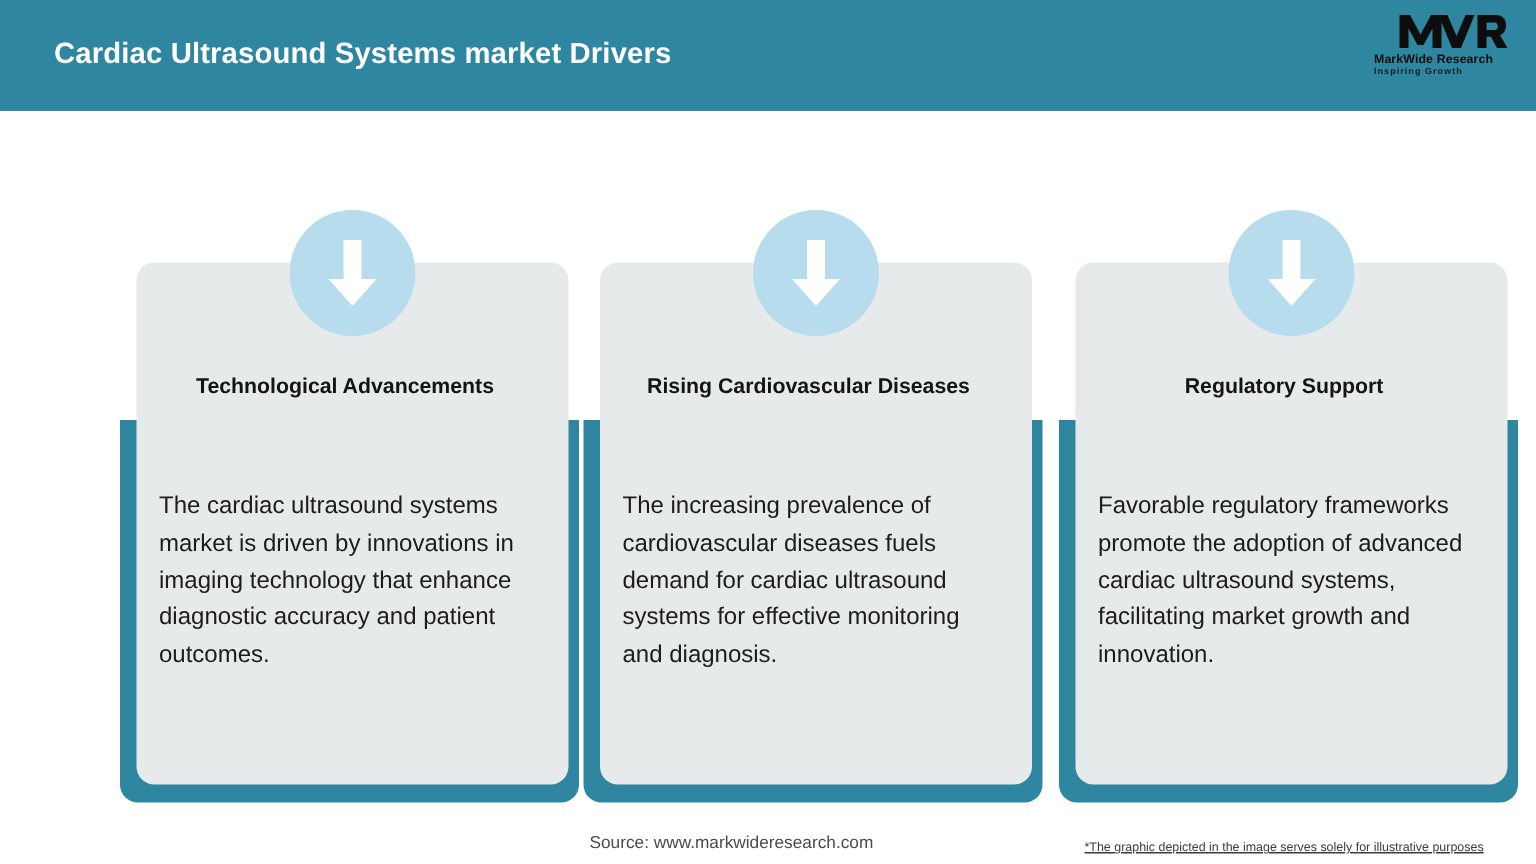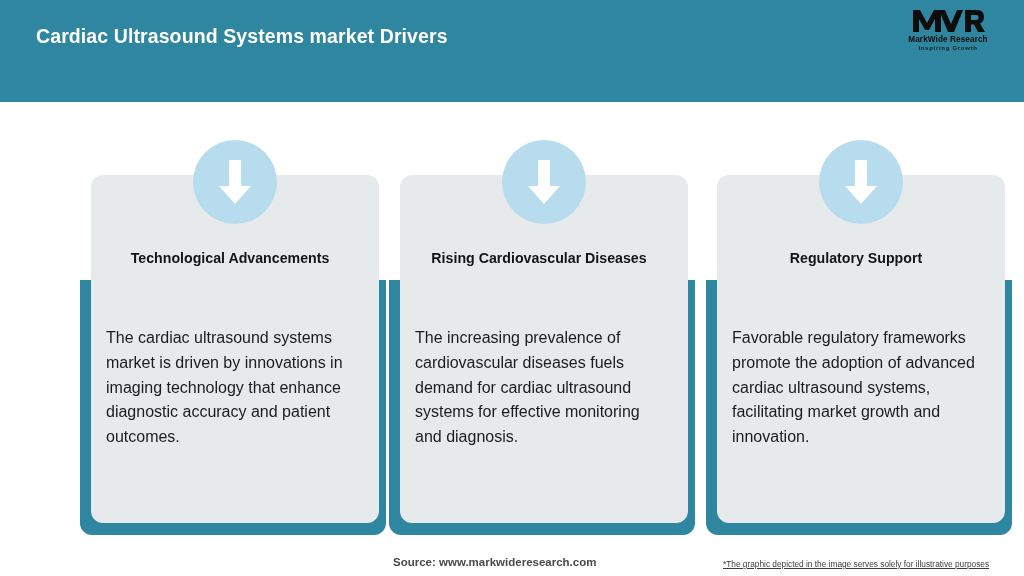--- a/index.html
+++ b/index.html
@@ -14,42 +14,42 @@
     overflow: hidden;
     position: relative;
   }
 
   
   .header {
     position: absolute;
     left: 0;
     top: 0;
     width: 1024px;
-    height: 102px;
+    height: 74px;
     background: #2e86a0;
   }
   .header-title {
     position: absolute;
     left: 36px;
     top: 25px;
     font-size: 19.5px;
     font-weight: bold;
     color: #ffffff;
     letter-spacing: 0.1px;
     white-space: nowrap;
   }
 
   
   .logo {
     position: absolute;
-    right: 24px;
+    right: 4px;
     top: 8px;
     width: 104px;
     height: 56px;
-    text-align: center;
+    text-align: left;
   }
   .logo-mark {
     display: block;
     margin: 0 auto;
   }
   .logo-name {
     display: block;
     font-size: 8.2px;
     font-weight: bold;
     color: #0d0d0d;
@@ -144,21 +144,21 @@
     line-height: 1.55;
     text-align: left;
   }
 
   
   .footer-source {
     position: absolute;
     left: 393px;
     top: 556px;
     font-size: 11.5px;
-    font-weight: bold;
+    font-weight: normal;
     color: #4a4a4a;
     white-space: nowrap;
   }
   .footer-note {
     position: absolute;
     left: 723px;
     top: 559px;
     font-size: 8.3px;
     color: #3c3c3c;
     white-space: nowrap;

